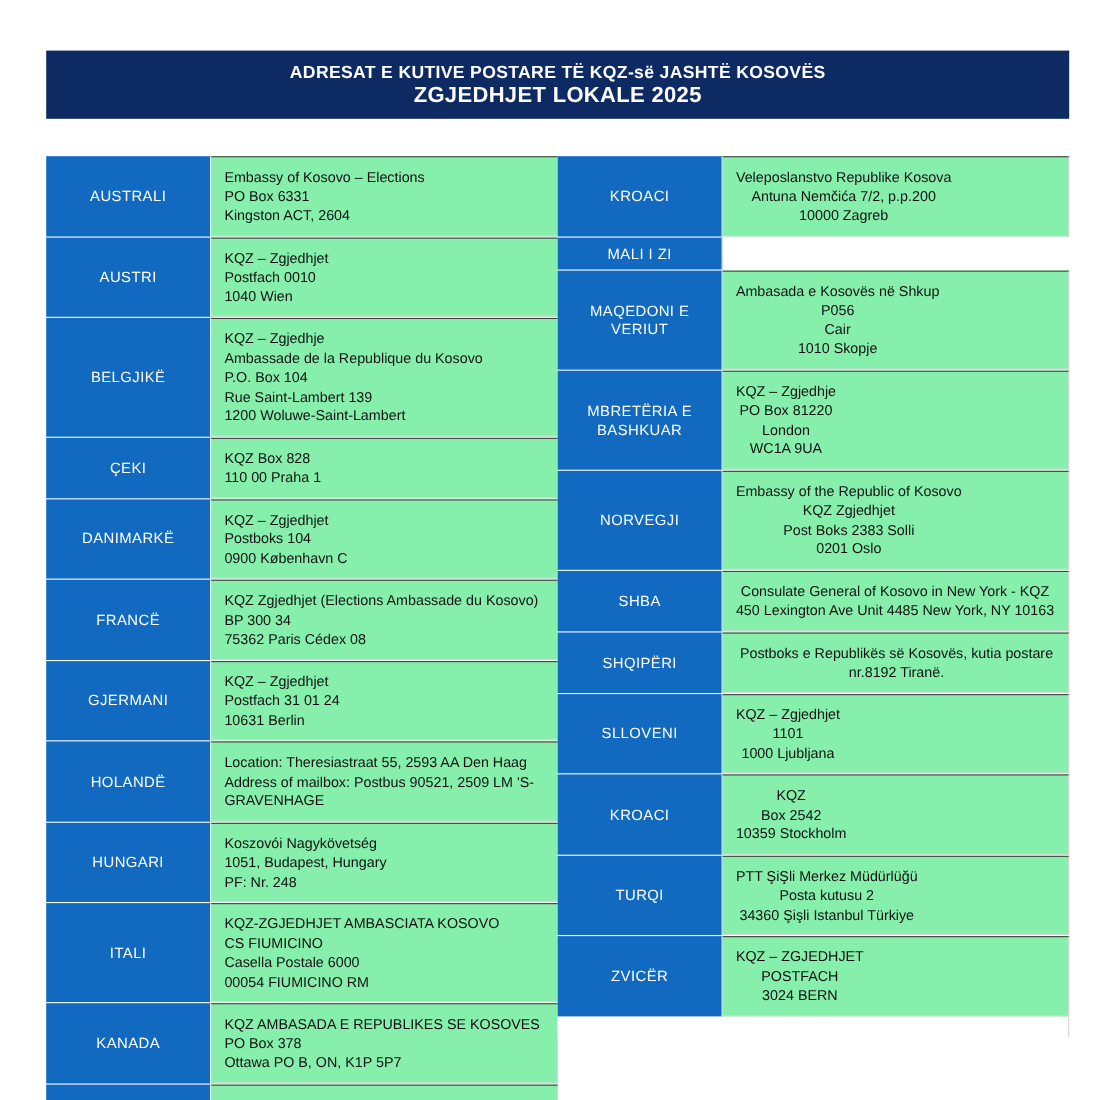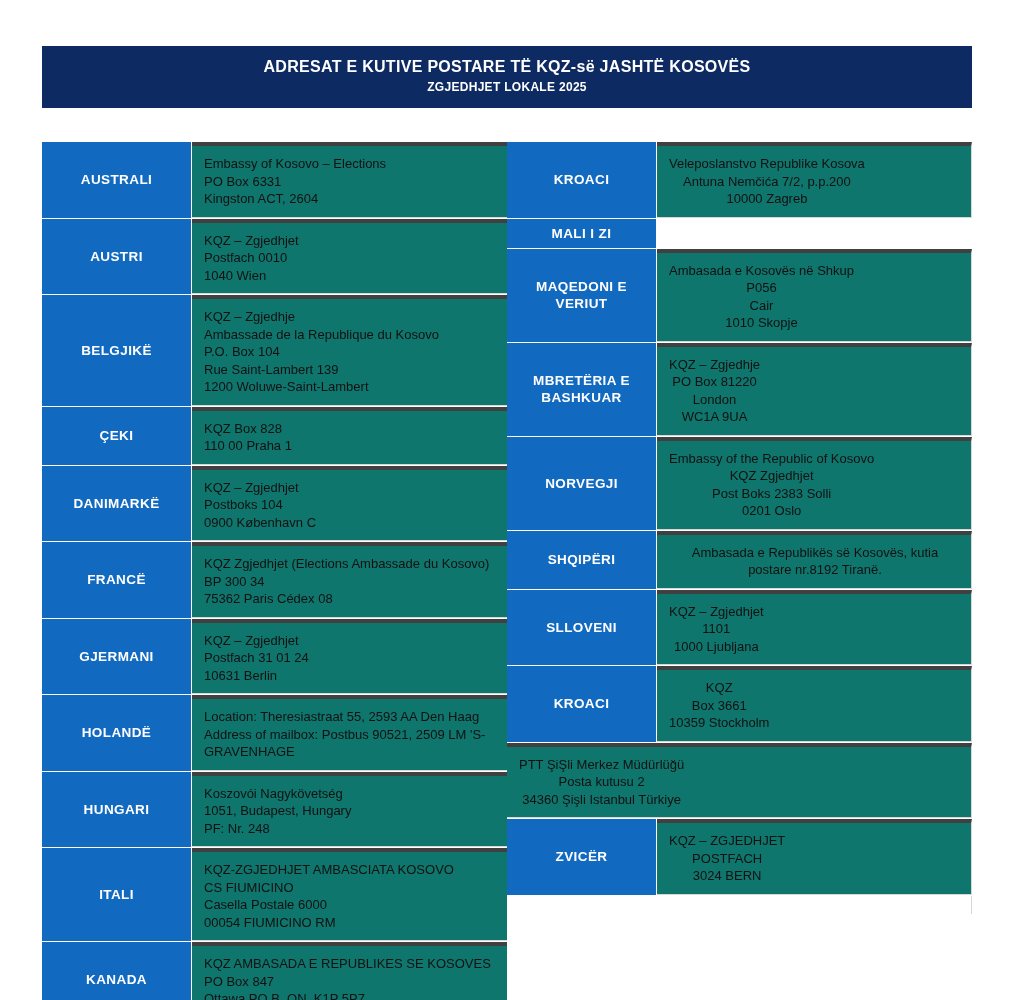--- a/index.html
+++ b/index.html
@@ -36,21 +36,21 @@
     justify-content: center;
     text-align: center;
   }
   .title-line1 {
     font-size: 16px;
     font-weight: bold;
     letter-spacing: 0.3px;
     line-height: 20px;
   }
   .title-line2 {
-    font-size: 12px;
+    font-size: 20px;
     font-weight: bold;
     letter-spacing: 0.3px;
     line-height: 20px;
   }
   .tables {
     position: absolute;
     left: 42px;
     top: 142px;
     width: 930px;
     display: flex;
@@ -70,40 +70,40 @@
   }
   .row:last-child {
     border-bottom: none;
   }
   .cell-country {
     width: 150px;
     min-width: 150px;
     background: #1269c0;
     color: #ffffff;
     font-size: 13.5px;
-    font-weight: bold;
+    font-weight: normal;
     letter-spacing: 0.4px;
     display: flex;
     align-items: center;
     justify-content: center;
     text-align: center;
     padding: 6px 4px;
     box-sizing: border-box;
     border-right: 1px solid #ffffff;
     line-height: 17px;
   }
   .cell-address {
     flex: 1;
-    background: #0f766e;
+    background: #86efac;
     color: #111111;
     font-size: 13px;
     line-height: 17.5px;
     padding: 9px 10px 9px 12px;
     box-sizing: border-box;
-    border-top: 4px solid #404040;
+    border-top: 1px solid #404040;
     border-right: 1px solid #d7d7d7;
     border-bottom: 1px solid #d7d7d7;
     white-space: pre-line;
     display: flex;
     align-items: center;
   }
   .row.empty .cell-country {
     background: #ffffff;
     border-right: none;
   }
@@ -200,21 +200,21 @@
         <div class="cell-country">ITALI</div>
         <div class="cell-address">KQZ-ZGJEDHJET AMBASCIATA KOSOVO
 CS FIUMICINO
 Casella Postale 6000
 00054 FIUMICINO RM</div>
       </div>
 
       <div class="row">
         <div class="cell-country">KANADA</div>
         <div class="cell-address">KQZ AMBASADA E REPUBLIKES SE KOSOVES
-PO Box 847
+PO Box 378
 Ottawa PO B, ON, K1P 5P7</div>
       </div>
 
       <div class="row">
         <div class="cell-country">KOSOVË</div>
         <div class="cell-address">KOMISIONI QENDROR I ZGJEDHJEVE
 Posta 6, Kutia postare 351
 10 000 Prishtinë</div>
       </div>
 
@@ -250,41 +250,47 @@
       </div>
 
       <div class="row">
         <div class="cell-country">NORVEGJI</div>
         <div class="cell-address">Embassy of the Republic of Kosovo
 KQZ Zgjedhjet
 Post Boks 2383 Solli
 0201 Oslo</div>
       </div>
 
+      <div class="row">
+        <div class="cell-country">SHBA</div>
+        <div class="cell-address">Consulate General of Kosovo in New York - KQZ
+450 Lexington Ave Unit 4485 New York, NY 10163</div>
+      </div>
 
       <div class="row">
         <div class="cell-country">SHQIPËRI</div>
-        <div class="cell-address">Ambasada e Republikës së Kosovës, kutia postare nr.8192 Tiranë.</div>
+        <div class="cell-address">Postboks e Republikës së Kosovës, kutia postare nr.8192 Tiranë.</div>
       </div>
 
       <div class="row">
         <div class="cell-country">SLLOVENI</div>
         <div class="cell-address">KQZ – Zgjedhjet
 1101
 1000 Ljubljana</div>
       </div>
 
       <div class="row">
         <div class="cell-country">KROACI</div>
         <div class="cell-address">KQZ
-Box 3661
+Box 2542
 10359 Stockholm</div>
       </div>
 
       <div class="row">
+        <div class="cell-country">TURQI</div>
         <div class="cell-address">PTT ŞiŞli Merkez Müdürlüğü
 Posta kutusu 2
 34360 Şişli Istanbul Türkiye</div>
       </div>
 
       <div class="row">
         <div class="cell-country">ZVICËR</div>
         <div class="cell-address">KQZ – ZGJEDHJET
 POSTFACH
 3024 BERN</div>

